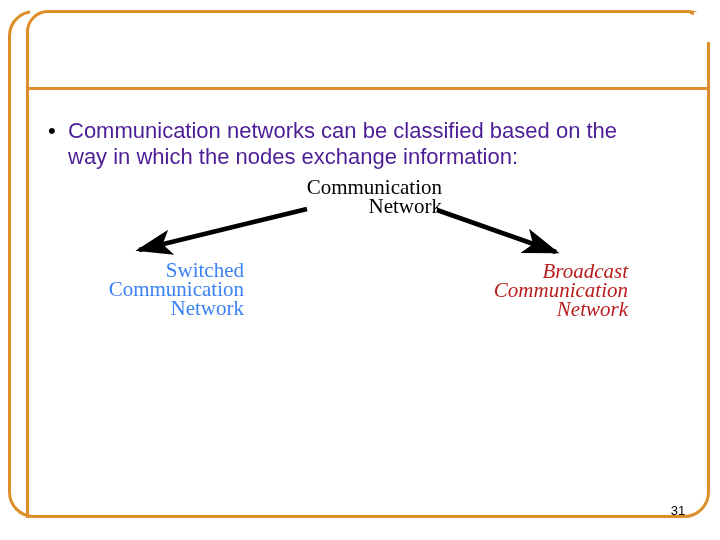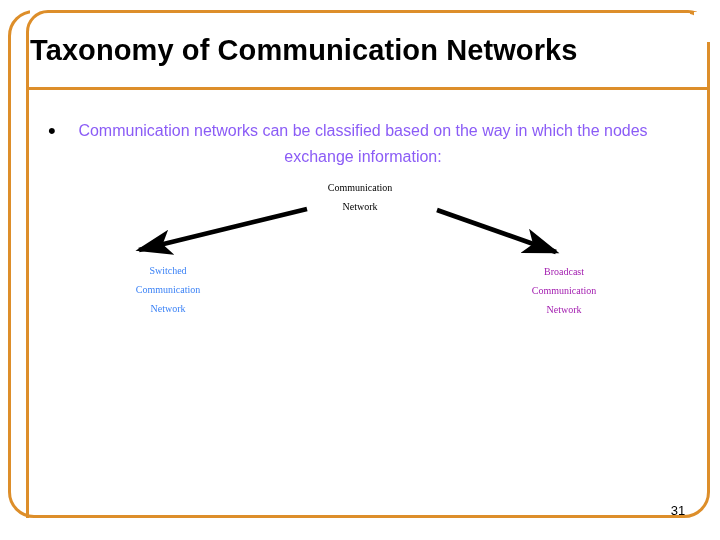--- a/index.html
+++ b/index.html
@@ -105,61 +105,61 @@
   }
   .bullet-mark {
     font-size: 22px;
     line-height: 26px;
     color: #000000;
     width: 20px;
     flex: 0 0 20px;
     text-align: left;
   }
   .bullet-text {
-    font-size: 16px;
+    font-size: 22px;
     line-height: 26px;
-    color: #8b5cf6;
+    color: #4c1d95;
     flex: 1 1 auto;
-    text-align: center;
   }
 
   
   .diagram {
     position: absolute;
     left: 0;
     top: 0;
     width: 720px;
     height: 540px;
     pointer-events: none;
   }
   .node {
     position: absolute;
-    text-align: center;
+    text-align: right;
     font-family: "Liberation Serif", serif;
-    font-size: 10px;
+    font-size: 21px;
     line-height: 19px;
     white-space: pre-line;
   }
   .node-root {
     left: 278px;
     top: 178px;
     width: 164px;
     color: #000000;
   }
   .node-left {
     left: 92px;
     top: 261px;
     width: 152px;
     color: #3b82f6;
   }
   .node-right {
-    left: 488px;
+    left: 476px;
     top: 262px;
     width: 152px;
-    color: #a21caf;
+    color: #b91c1c;
+    font-style: italic;
   }
 
   
   .page-number {
     position: absolute;
     left: 660px;
     top: 503px;
     width: 36px;
     text-align: center;
     font-size: 13px;
@@ -170,21 +170,20 @@
 <body>
 
 <div id="slide">
 
   <div class="frame-outer"></div>
   <div class="frame-outer-mask"></div>
   <div class="title-box"></div>
   <div class="title-box-rmask"></div>
   <div class="rail-left"></div>
 
-  <div class="slide-title">Taxonomy of Communication Networks</div>
 
   <div class="bullet-block">
     <div class="bullet-row">
       <span class="bullet-mark">•</span>
       <span class="bullet-text">Communication networks can be classified based on the way in which the nodes exchange information:</span>
     </div>
   </div>
 
   <svg class="diagram" viewBox="0 0 720 540">
     <defs>

